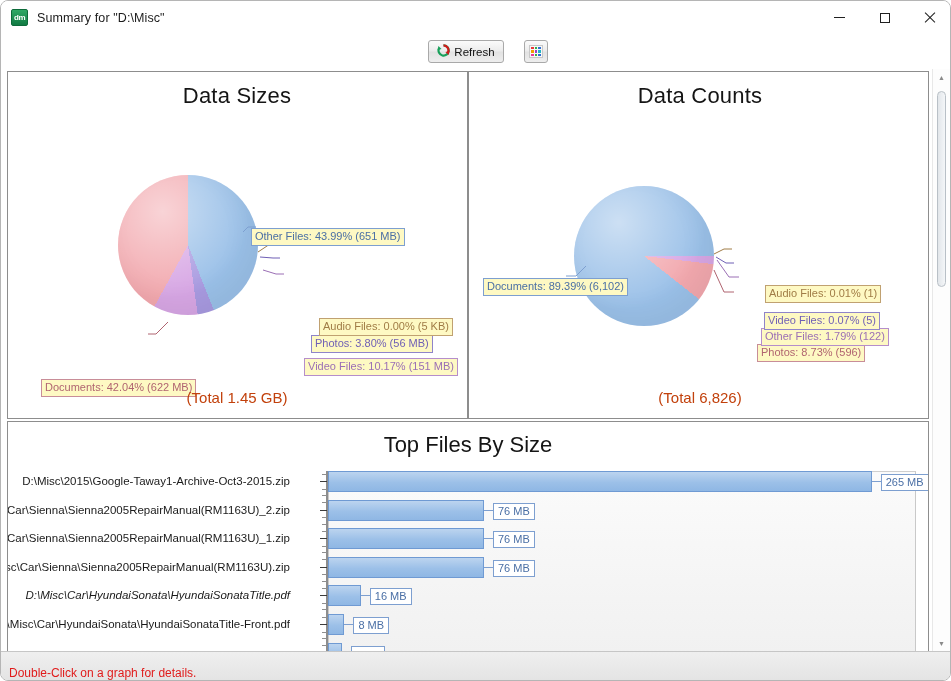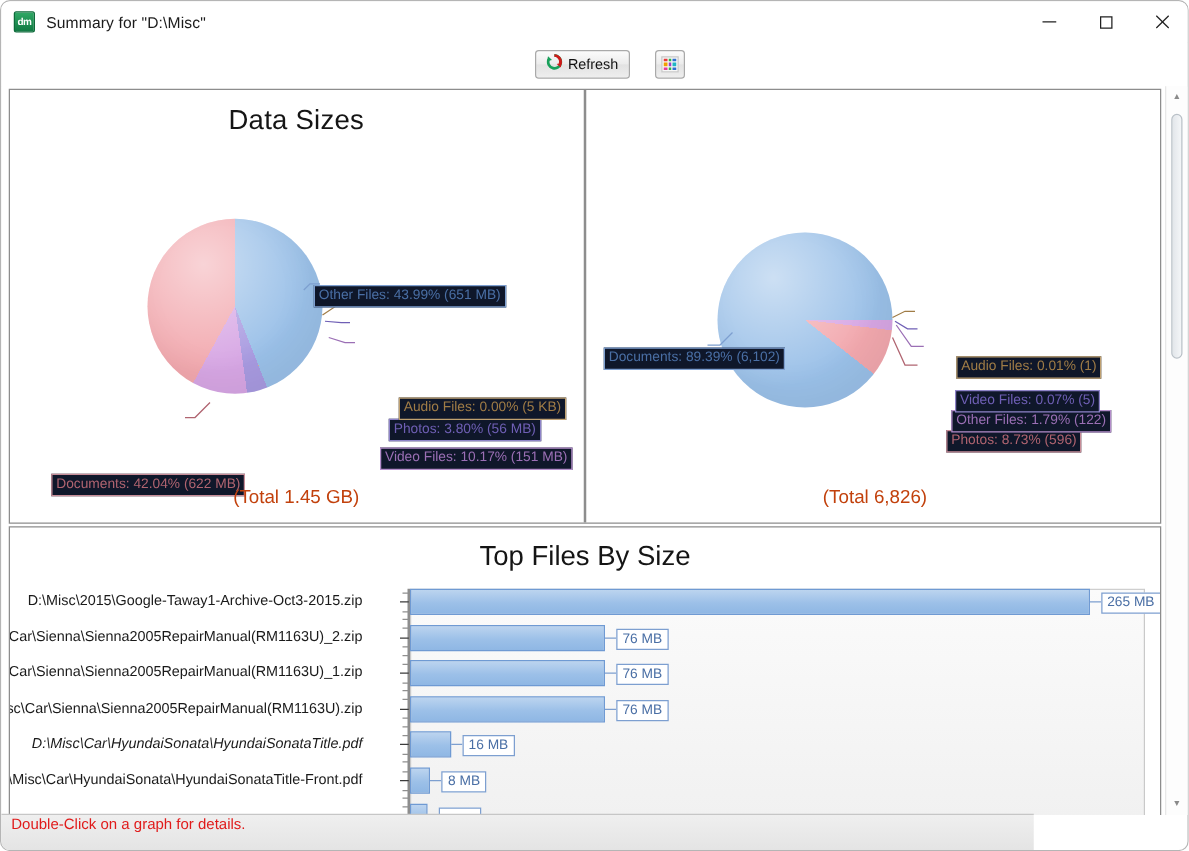--- a/index.html
+++ b/index.html
@@ -129,21 +129,21 @@
   .pie:after{
     content:"";position:absolute;inset:0;border-radius:50%;
     background:radial-gradient(circle at 32% 26%, rgba(255,255,255,0.50), rgba(255,255,255,0) 62%);
     pointer-events:none;
   }
 
   .lbl{
     position:absolute;white-space:nowrap;
     font-size:11px;line-height:13px;
     padding:1px 3px 2px 3px;
-    background:#0f172a;border:1px solid;
+    background:#fef9c3;border:1px solid;
     box-sizing:border-box;
   }
   .lead{position:absolute;background:transparent;border:0;}
   .lead svg{display:block;overflow:visible;}
 
   
   .bar-panel{
     position:relative;margin:2px 6px 0 6px;height:236px;
     border:1px solid #8d8d8d;background:#ffffff;box-sizing:border-box;overflow:hidden;
   }
@@ -172,24 +172,24 @@
   }
   .bar-lbl{
     position:absolute;font-size:11px;color:#4a6fa5;
     background:#ffffff;border:1px solid #7d9fd0;
     padding:1px 4px 2px 4px;white-space:nowrap;box-sizing:border-box;
   }
   .bar-stem{position:absolute;height:1px;background:#7d9fd0;}
 
   
   .statusbar{
-    position:absolute;left:0;bottom:0;width:826px;height:28px;
+    position:absolute;left:0;bottom:0;width:951px;height:28px;
     background:linear-gradient(#efefef,#e4e4e4);
     border-top:1px solid #c6c6c6;
-    display:flex;align-items:flex-start;
+    display:flex;align-items:flex-end;
   }
   .status-text{
     font-size:12px;color:#e01b1b;margin-left:8px;
   }
 </style>
 </head>
 <body>
 
 <div class="window">
 
@@ -268,20 +268,21 @@
           <div class="lbl" style="left:243px;top:156px;color:#4a6fa5;border-color:#7d9fd0;">Other Files: 43.99% (651 MB)</div>
           <div class="lbl" style="left:33px;top:307px;color:#b06470;border-color:#c88d98;">Documents: 42.04% (622 MB)</div>
           <div class="lbl" style="left:296px;top:286px;color:#9b6fb5;border-color:#b58ecb;">Video Files: 10.17% (151 MB)</div>
           <div class="lbl" style="left:303px;top:263px;color:#6f5fb5;border-color:#8f84c9;">Photos: 3.80% (56 MB)</div>
           <div class="lbl" style="left:311px;top:246px;color:#a07c46;border-color:#c0a171;">Audio Files: 0.00% (5 KB)</div>
 
           <div class="panel-total">(Total 1.45 GB)</div>
         </div>
 
         <div class="pie-panel right">
+          <div class="panel-title">Data Counts</div>
 
           <div class="pie-wrap" style="left:105px;top:114px;width:140px;height:140px;">
             <div class="pie" style="left:0;top:0;width:140px;height:140px;
               background:conic-gradient(from 90deg,
                 #d6b48a 0deg 0.04deg,
                 #a89ae0 0.04deg 0.29deg,
                 #d7a6e4 0.29deg 6.73deg,
                 #f2a8ae 6.73deg 38.16deg,
                 #9ac0e8 38.16deg 360deg);"></div>
           </div>

